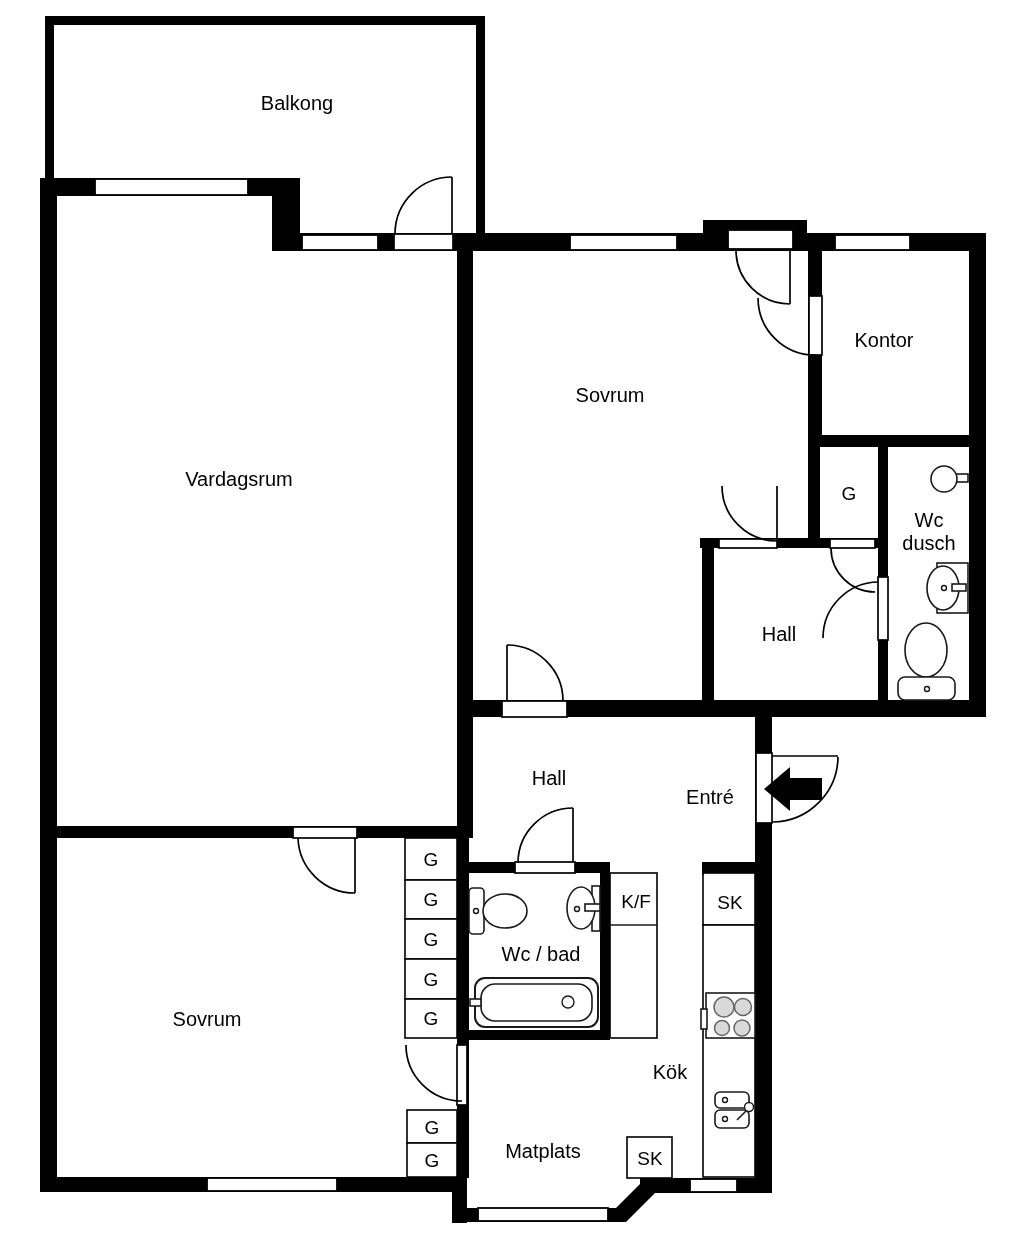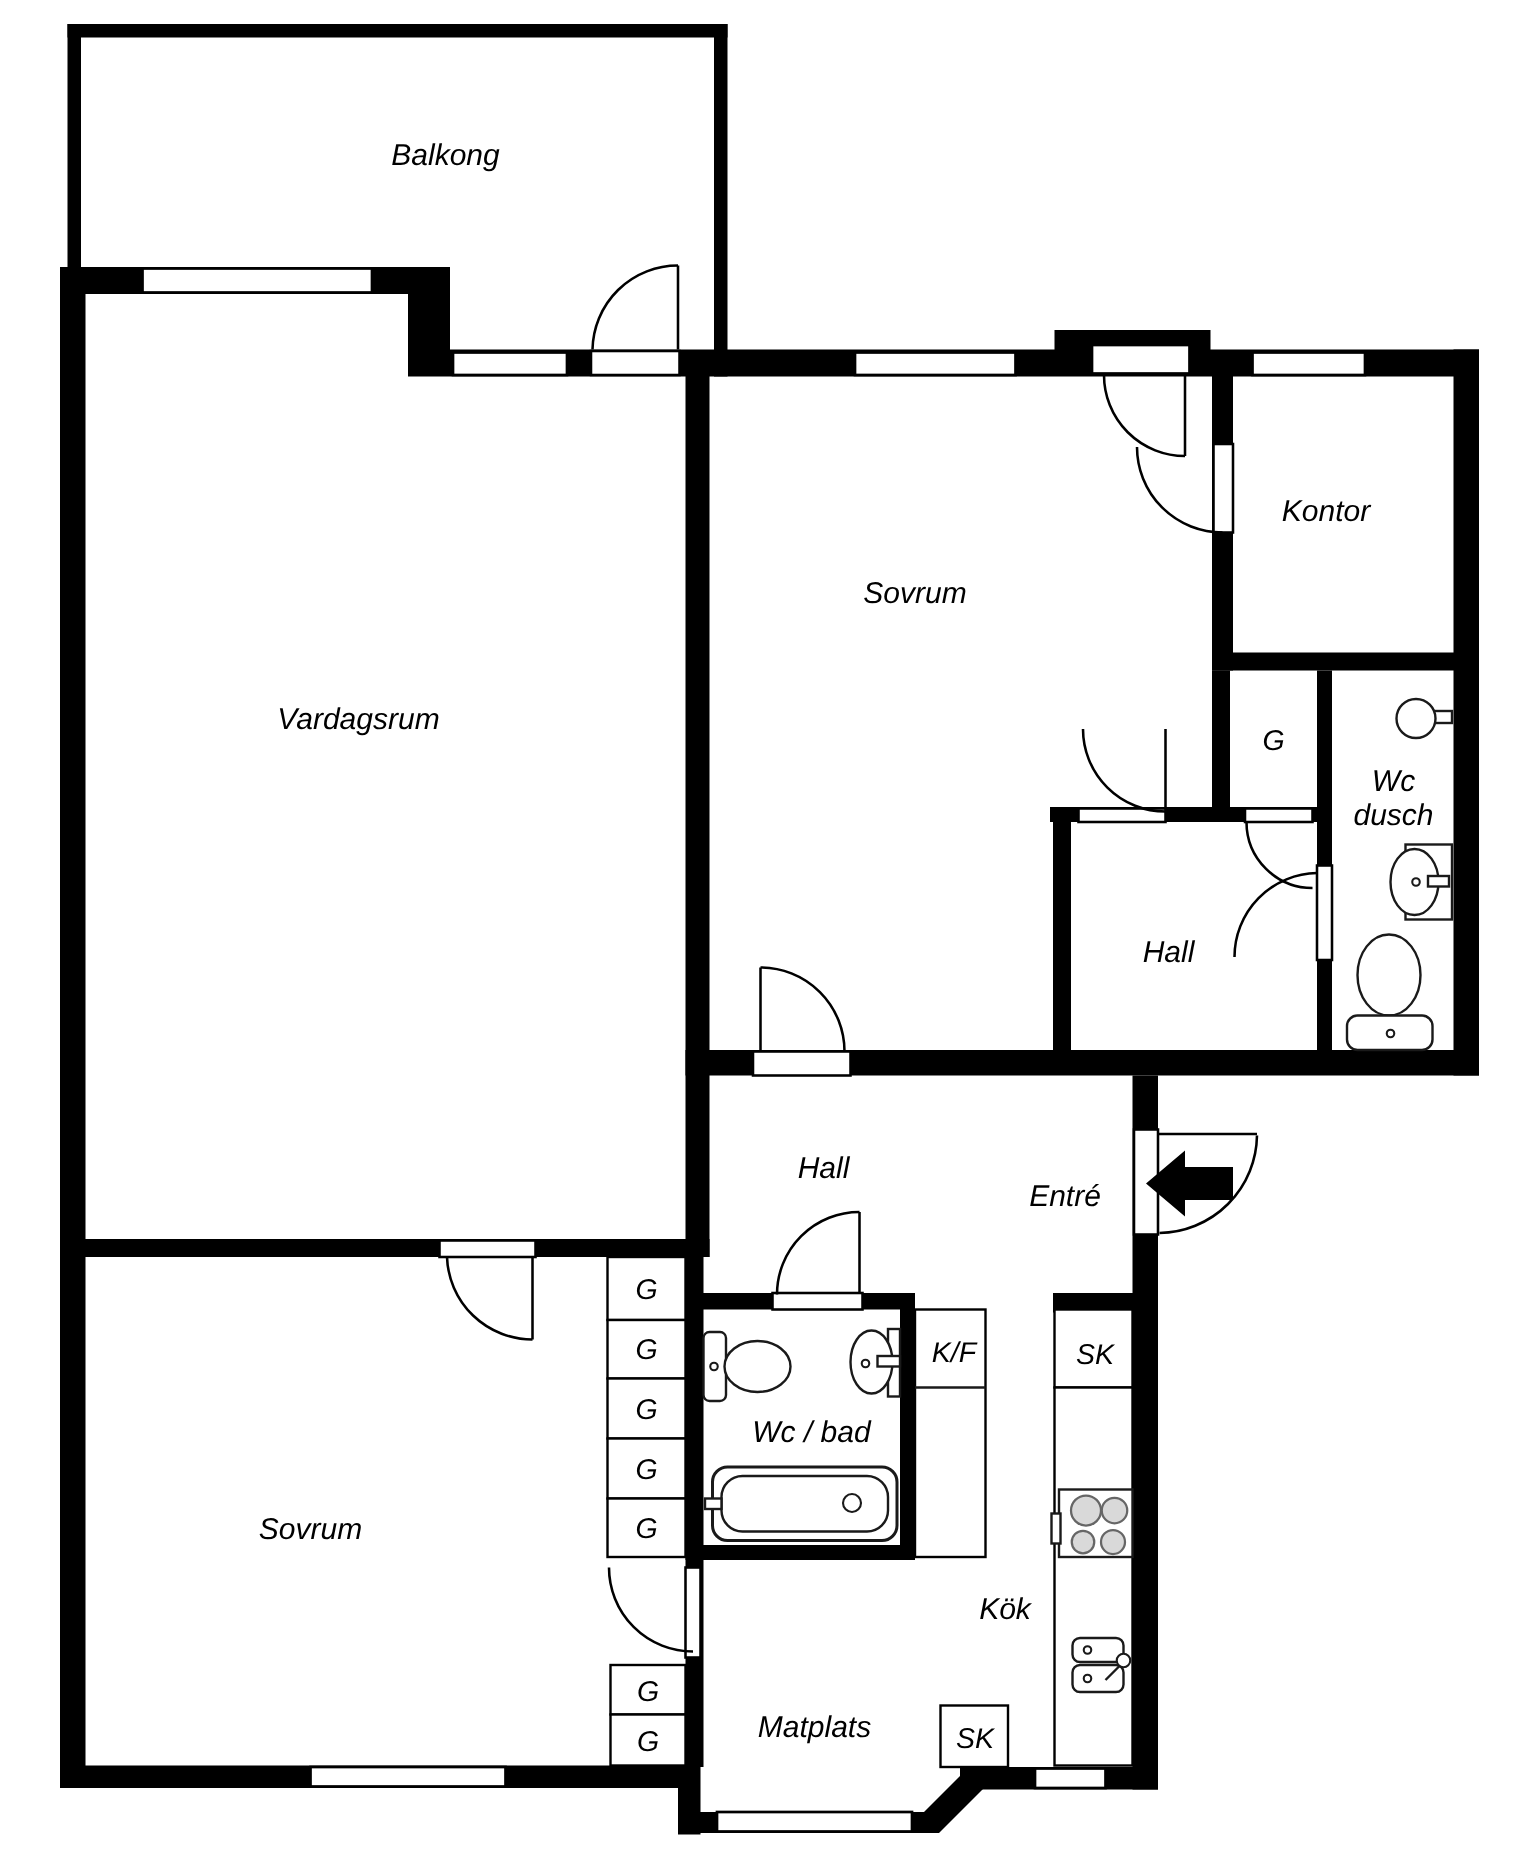--- a/index.html
+++ b/index.html
@@ -1,20 +1,19 @@
 <!DOCTYPE html>
 <html style="--wall: #000000; --background: #ffffff; --fixture_line: #1a1a1a; --burner_fill: #d9d9d9;"><head>
 <meta charset="utf-8">
 <style>
   html,body{margin:0;padding:0;background:#fff;}
   .plan{
     position:relative;width:840px;height:1245px;
     background:var(--background,#ffffff);
     font-family:"Liberation Sans", sans-serif;
-    font-style:italic;
   }
   svg{display:block;}
   .wall{fill:var(--wall,#000000);stroke:none;}
   .window{fill:#ffffff;stroke:var(--wall,#000000);stroke-width:1.8;}
   .leaf{fill:#ffffff;stroke:var(--wall,#000000);stroke-width:1.7;}
   .arc{fill:none;stroke:var(--wall,#000000);stroke-width:1.7;}
   .leafline{stroke:var(--wall,#000000);stroke-width:1.7;}
   .box{fill:#ffffff;stroke:var(--wall,#000000);stroke-width:1.6;}
   .fixture{fill:#ffffff;stroke:var(--fixture_line,#1a1a1a);stroke-width:1.6;}
   .fixline{fill:none;stroke:var(--fixture_line,#1a1a1a);stroke-width:1.6;}

